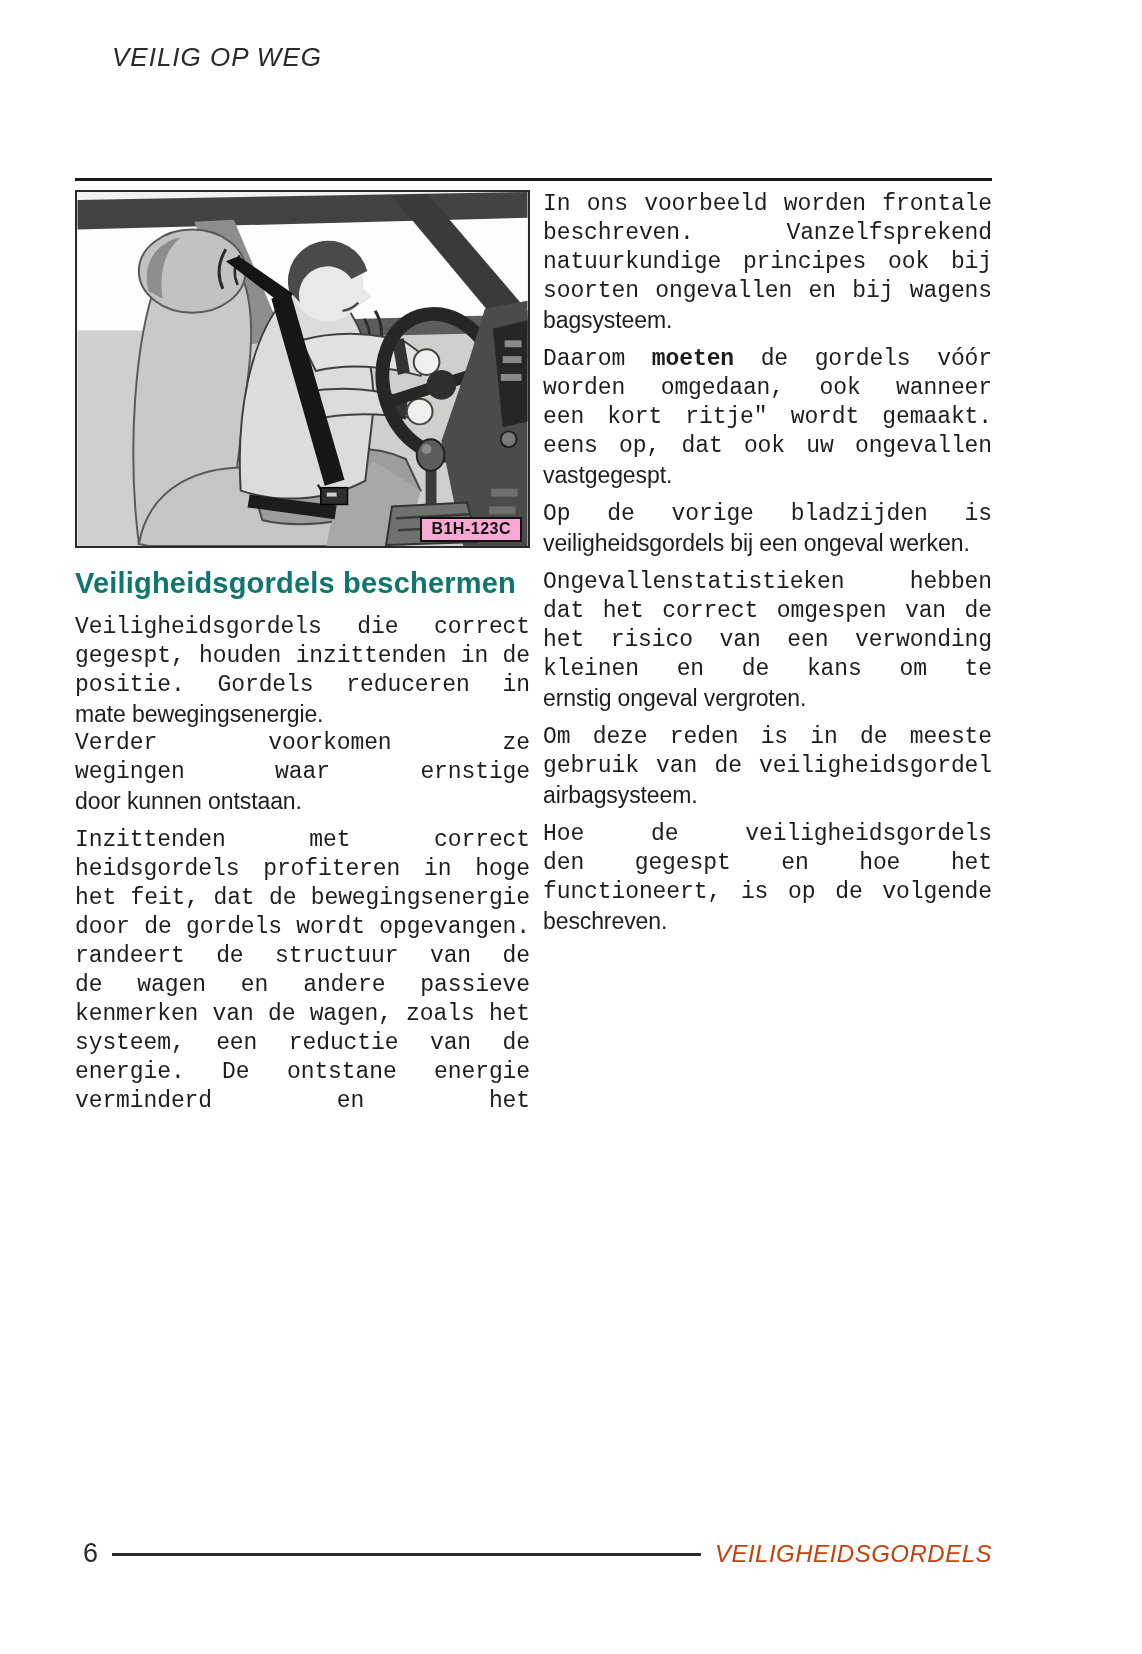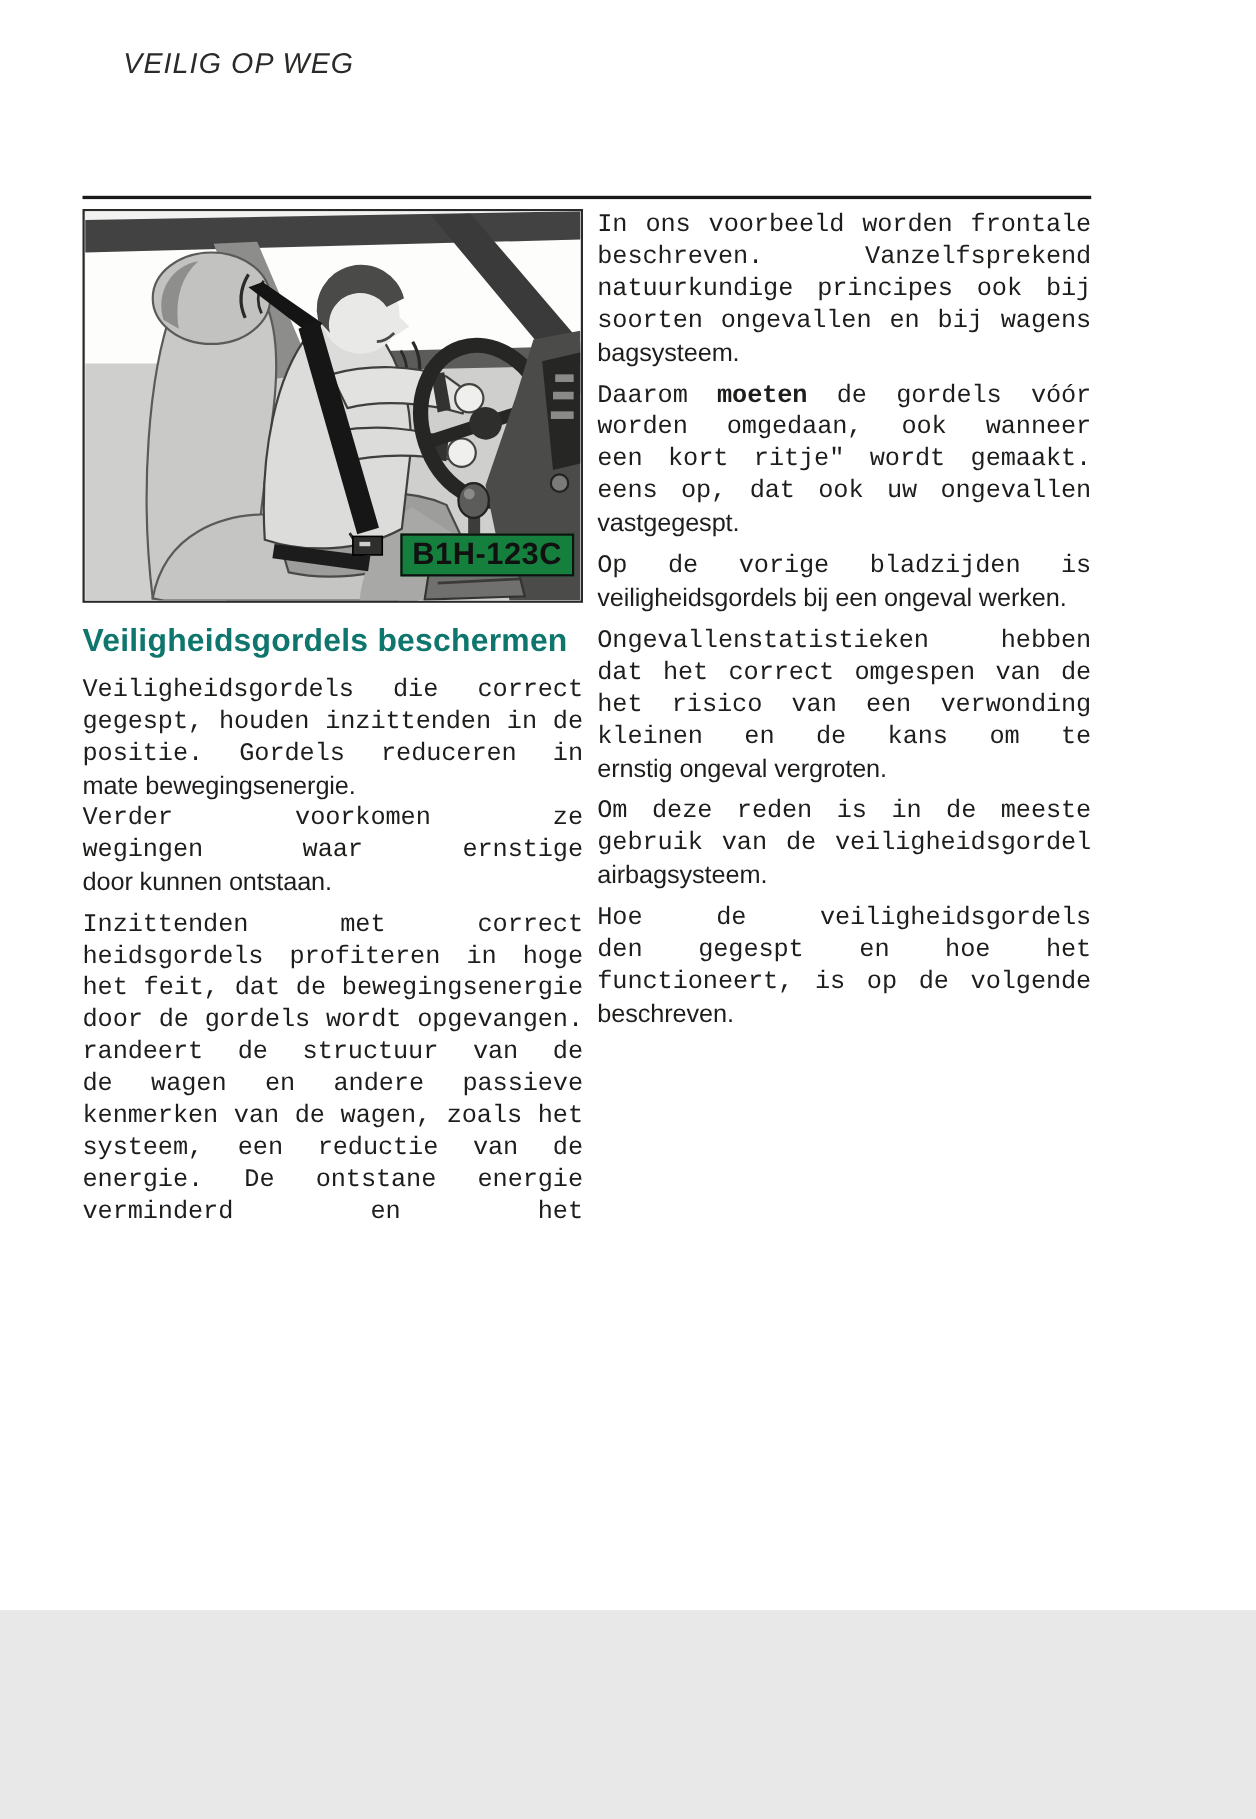--- a/index.html
+++ b/index.html
@@ -1,18 +1,18 @@
 <!DOCTYPE html>
 <html><head>
 <meta charset="utf-8">
 <style>
   html,body{margin:0;padding:0;background:#e8e8e8;}
   .page{
     position:relative;
-    width:1142px;height:1464px;
+    width:1142px;height:1654px;
     background:#ffffff;
     font-family:"Liberation Sans","DejaVu Sans",sans-serif;
     color:#1d1d1b;
     overflow:hidden;
   }
   .running-header{
     position:absolute;left:112px;top:42px;
     font-style:italic;font-size:26px;letter-spacing:1px;color:#2a2a28;
   }
   .top-rule{
@@ -22,24 +22,24 @@
     position:absolute;left:75px;top:190px;width:917px;
     display:grid;grid-template-columns:455px 1fr;column-gap:13px;
   }
   
   .figure{
     position:relative;width:455px;height:358px;
     border:2px solid #2a2a2a;box-sizing:border-box;background:#f2f2f0;
   }
   .figure svg{display:block;width:100%;height:100%;}
   .figure-label{
-    position:absolute;right:6px;bottom:22px;
-    background:#15803d;border:2px solid #111;
+    position:absolute;right:6px;bottom:4px;
+    background:#f9a8d4;border:2px solid #111;
     padding:1px 9px 2px 9px;
-    font-size:28px;font-weight:bold;letter-spacing:.5px;color:#111;
+    font-size:16px;font-weight:bold;letter-spacing:.5px;color:#111;
   }
   
   .section-heading{
     margin:19px 0 13px 0;
     font-size:29px;font-weight:bold;letter-spacing:.2px;color:#0f766e;
   }
   .body-text{font-size:23px;line-height:29px;letter-spacing:-.1px;}
   .para + .para{margin-top:10px;}
   .para.tight{margin-top:0;}
   .line{text-align:left;white-space:normal;overflow:hidden;max-height:29px;}

